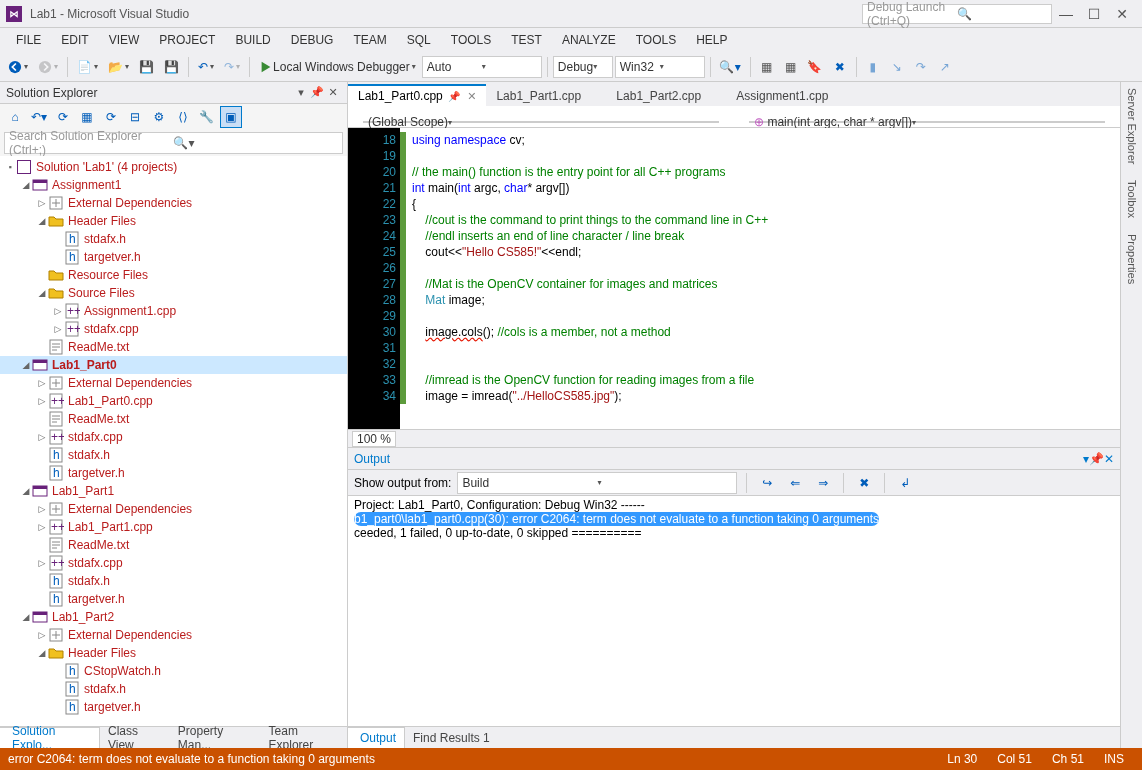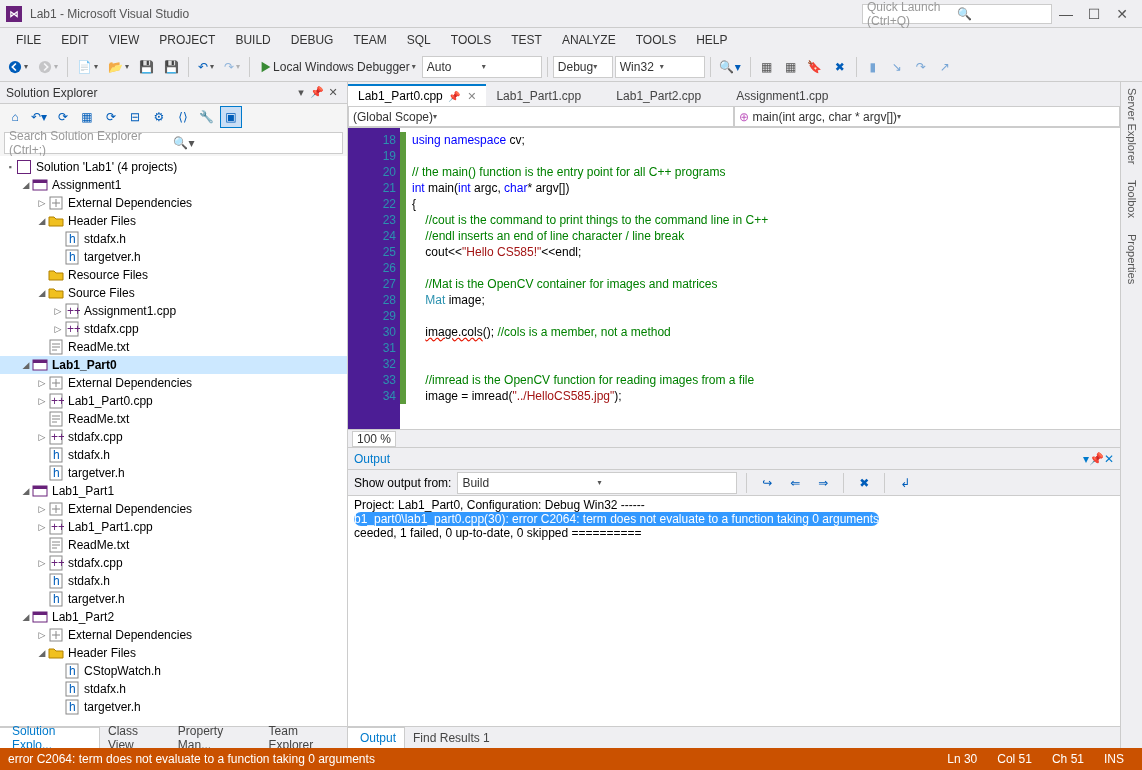--- a/index.html
+++ b/index.html
@@ -32,33 +32,33 @@
 .ptbtn{width:22px;height:22px;display:flex;align-items:center;justify-content:center;color:#005dba;}
 .ptbtn.active{border:1px solid #007acc;background:#c9def5;}
 .search-box{margin:2px 4px;height:22px;border:1px solid #ccc;background:#fff;display:flex;align-items:center;padding:0 4px;}
 .search-box span{flex:1;color:#999;}
 .tree{flex:1;overflow:auto;background:#fff;padding:2px 0;}
 .tree-row{display:flex;align-items:center;height:18px;padding-right:4px;white-space:nowrap;}
 .tree-row.sel{background:#cce8ff;}
 .tree-row.bold>span.lbl{font-weight:bold;}
 .tree-row .exp{width:12px;text-align:center;color:#666;font-size:9px;}
 .tree-row .ico{width:16px;height:16px;margin-right:4px;display:inline-flex;align-items:center;justify-content:center;}
-.tree-row .lbl{color:#000000;}
+.tree-row .lbl{color:#b91c1c;}
 .right{flex:1;display:flex;flex-direction:column;min-width:0;}
 .tabs{height:24px;background:#efeff2;display:flex;align-items:flex-end;}
 .tab{height:22px;padding:0 10px;display:flex;align-items:center;gap:6px;color:#444;border-top:2px solid transparent;background:#efeff2;}
 .tab.active{background:#fff;border-top:2px solid #007acc;color:#000;}
 .tab.active .x{color:#888;}
 .tab .x{font-size:11px;color:transparent;}
 .scope{height:22px;background:#fff;border-bottom:1px solid #ccc;display:flex;}
-.scope .combo{flex:1;border:1px solid #ccc;margin:0;padding:0 4px;display:flex;align-items:center;color:#333;}
+.scope .combo{flex:1;border:1px solid #ccc;margin:15px;padding:0 4px;display:flex;align-items:center;color:#333;}
 .scope .combo .dd{font-size:8px;color:#555;}
 .scope .fn::before{content:"⊕ ";color:#c15dc1;}
 .editor{flex:1;display:flex;background:#fff;font-family:Consolas,monospace;font-size:13px;line-height:16px;min-height:0;overflow:hidden;position:relative;}
-.gutter{width:52px;text-align:right;color:#2b91af;padding:4px 4px 0 0;background:#4c1d95;}
+.gutter{width:52px;text-align:right;color:#2b91af;padding:4px 4px 0 0;background:#000000;}
 .gutter div{height:16px;}
 .chbar{width:6px;background:#fff;padding-top:4px;}
 .chbar div{height:16px;}
 .chbar .g{background:#5d9b3c;}
 .code{flex:1;padding:4px 0 0 6px;white-space:pre;color:#000;overflow:hidden;}
 .code div{height:16px;}
 .kw{color:#0000ff;}
 .ty{color:#2b91af;}
 .cm{color:#008000;}
 .st{color:#a31515;}
@@ -82,21 +82,21 @@
 .ico-sln{width:14px;height:14px;border:1px solid #68217a;background:#fff;}
 </style>
 </head>
 <body>
 
 <div class="titlebar">
   <div class="vs-icon">⋈</div>
   <div class="title">Lab1 - Microsoft Visual Studio</div>
   <div class="spacer"></div>
   <div class="ql">
-    <span>Quick Launch (Ctrl+Q)</span>
+    <span>Debug Launch (Ctrl+Q)</span>
     <span>🔍</span>
   </div>
   <div class="winbtn">—</div>
   <div class="winbtn">☐</div>
   <div class="winbtn">✕</div>
 </div>
 
 <div class="menubar" id="menubar">
     <span>FILE</span>
     <span>EDIT</span>

